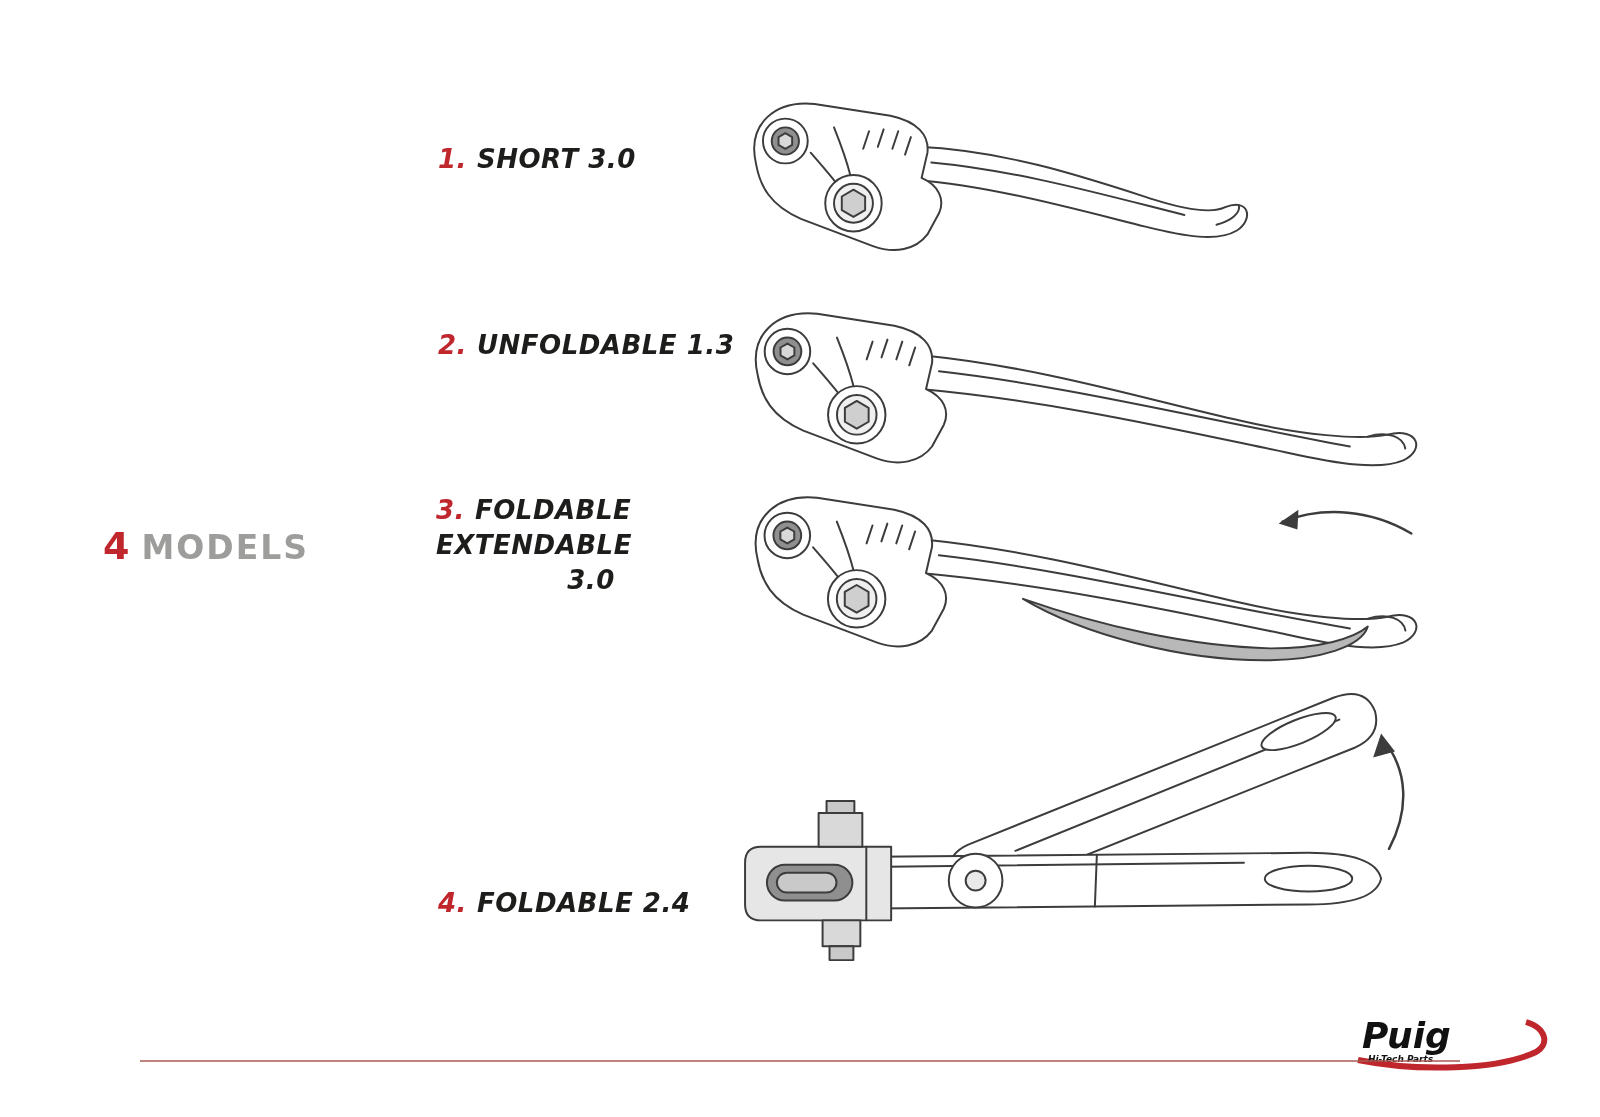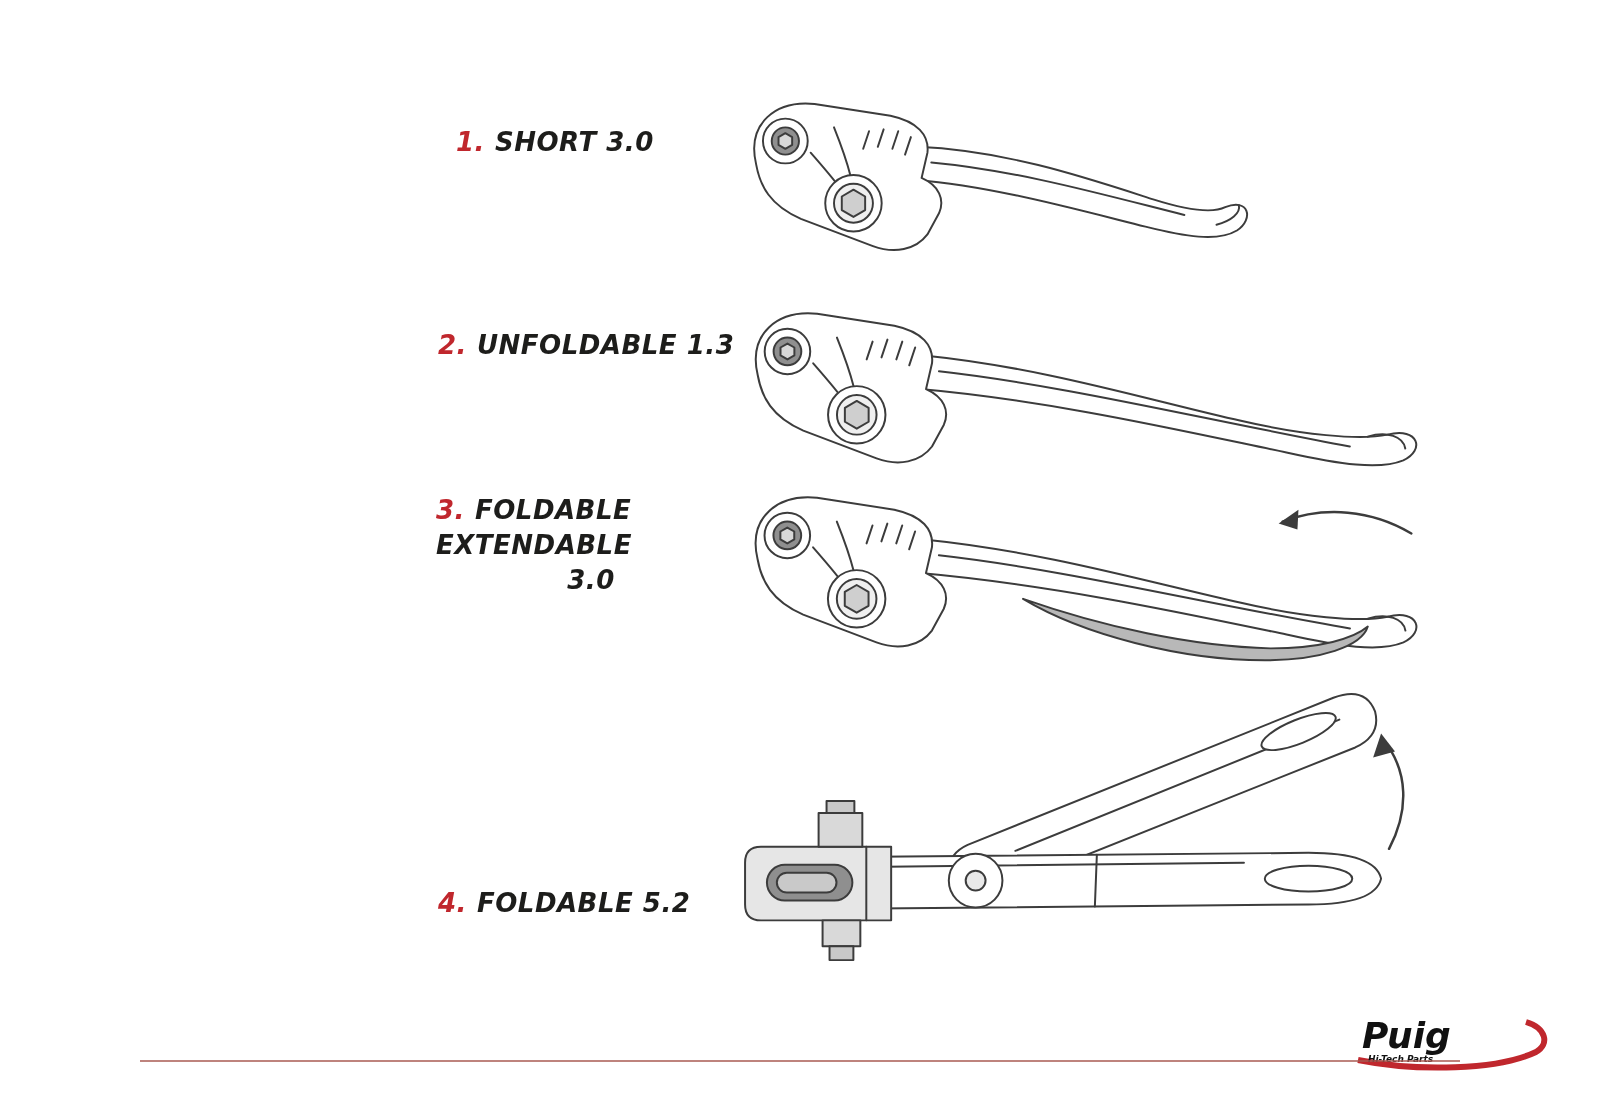--- a/index.html
+++ b/index.html
@@ -19,36 +19,39 @@
   .models-title .label{color:#9d9d9c;font-weight:bold;font-size:33px;letter-spacing:2px;margin-left:12px;}
   .lever-svg{position:absolute;}
   .divider{position:absolute;left:140px;top:1060px;width:1320px;height:2px;background:#a85a52;opacity:.75;}
   .logo{position:absolute;left:1348px;top:1012px;width:210px;height:60px;}
 </style>
 </head>
 <body>
 
 <div class="page">
 
+  <div class="models-title">
+    <span class="count">4</span><span class="label">MODELS</span>
+  </div>
 
-  <div class="item-label" style="left:438px;top:127px;margin-left:18px;">
+  <div class="item-label" style="left:438px;top:144px;">
     <span class="num">1.</span><span>SHORT 3.0</span>
   </div>
 
   <div class="item-label" style="left:438px;top:330px;">
     <span class="num">2.</span><span>UNFOLDABLE 1.3</span>
   </div>
 
   <div class="item-label two-line" style="left:436px;top:493px;">
     <span class="num">3.</span><span>FOLDABLE EXTENDABLE</span>
     <span class="line2">3.0</span>
   </div>
 
   <div class="item-label" style="left:438px;top:888px;">
-    <span class="num">4.</span><span>FOLDABLE 5.2</span>
+    <span class="num">4.</span><span>FOLDABLE 2.4</span>
   </div>
 
   <svg class="lever-svg" style="left:725px;top:88px;" width="545" height="215" viewBox="0 0 560 220">
     <g stroke="#3c3c3c" stroke-width="2" fill="none" stroke-linejoin="round" stroke-linecap="round">
       <path fill="#ffffff" d="M198,60 C290,64 372,92 440,114 C478,126 502,128 514,122 C538,112 544,134 526,146 C506,158 472,152 432,142 C352,122 272,100 196,94 Z"></path>
       <path d="M212,76 C300,84 392,110 472,130"></path>
       <path d="M505,140 C520,136 530,128 528,120"></path>
       <path fill="#ffffff" d="M32,78 C22,36 52,12 92,16 L170,28 C198,34 210,48 208,66 L202,92 C220,100 226,114 220,128 L208,150 C196,166 174,170 152,162 L78,134 C46,120 36,100 32,78 Z"></path>
       <path d="M88,66 C102,82 112,94 118,102"></path>
       <path d="M112,40 C120,60 126,78 129,90"></path>

